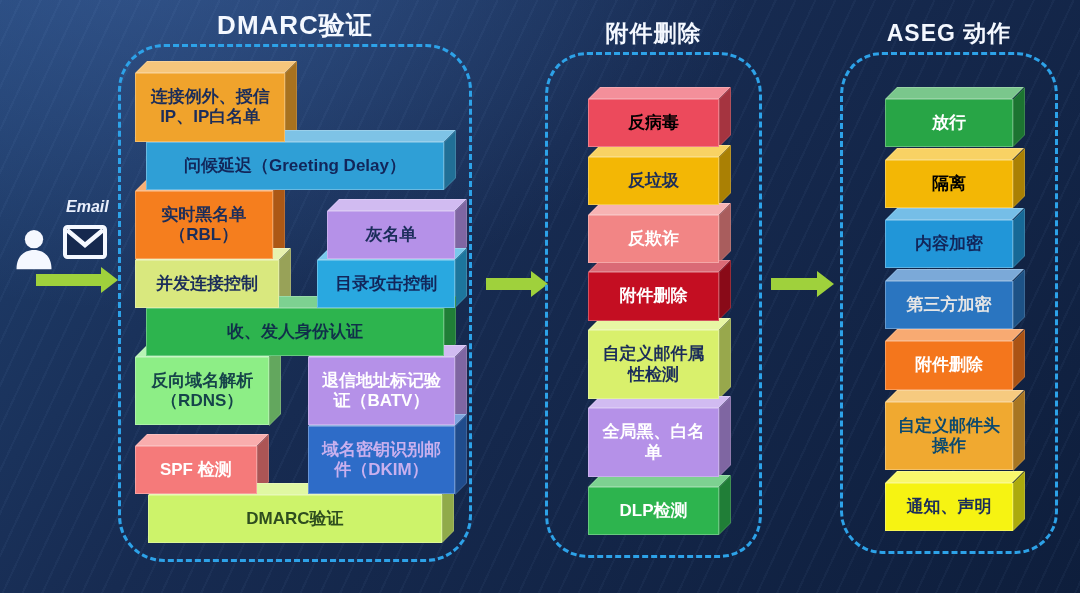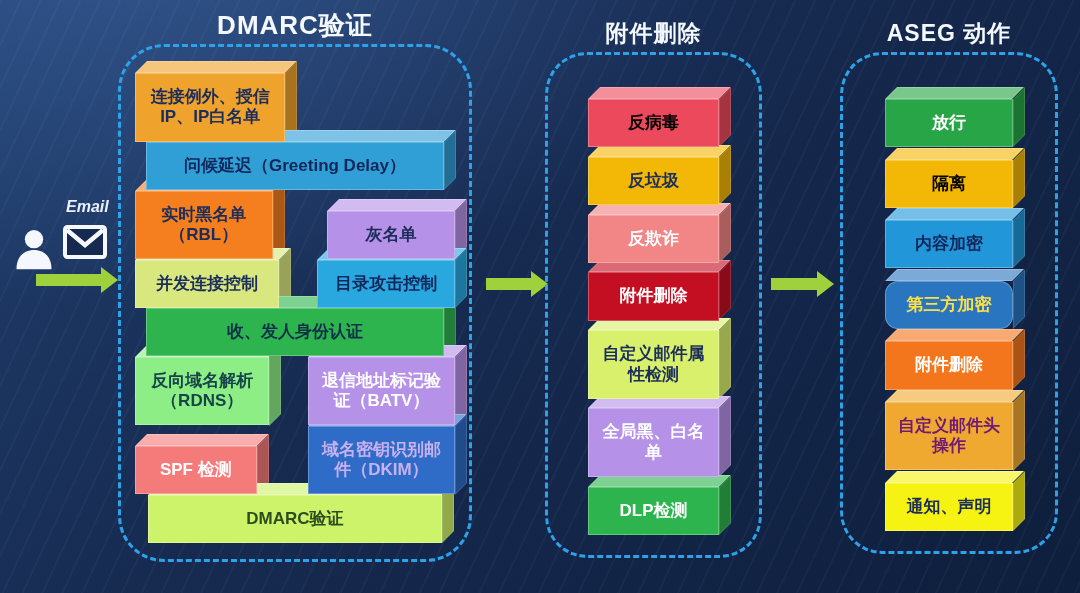--- a/index.html
+++ b/index.html
@@ -249,35 +249,35 @@
           <div class="box3d" style="width: 60%; --c: #2196d8; --t: rgb(117,190,231); --s: rgb(23,105,151);">
             <div class="topf"></div>
             <div class="sidef"></div>
             <div class="face" style="min-height: 38px; color: rgb(18, 38, 90);">内容加密</div>
           </div>
         </div>
         <div class="row center">
           <div class="box3d" style="width: 60%; --c: #2a75c0; --t: rgb(123,169,216); --s: rgb(29,82,134);">
             <div class="topf"></div>
             <div class="sidef"></div>
-            <div class="face" style="min-height: 38px; color: #fde047; border-radius: 13px;">第三方加密</div>
+            <div class="face" style="min-height: 38px; color: #e5e5e5;">第三方加密</div>
           </div>
         </div>
         <div class="row center">
           <div class="box3d" style="width: 60%; --c: #f4761c; --t: rgb(248,170,114); --s: rgb(171,83,20);">
             <div class="topf"></div>
             <div class="sidef"></div>
             <div class="face" style="min-height: 36px; color: rgb(255, 255, 255);">附件删除</div>
           </div>
         </div>
         <div class="row center">
           <div class="box3d" style="width: 60%; --c: #f0a930; --t: rgb(246,202,127); --s: rgb(168,118,34);">
             <div class="topf"></div>
             <div class="sidef"></div>
-            <div class="face" style="min-height: 48px; color: #701a75;">自定义邮件头操作</div>
+            <div class="face" style="min-height: 48px; color: #0c4a6e;">自定义邮件头操作</div>
           </div>
         </div>
         <div class="row center">
           <div class="box3d" style="width: 60%; --c: #f6f312; --t: rgb(249,248,108); --s: rgb(172,170,13);">
             <div class="topf"></div>
             <div class="sidef"></div>
             <div class="face" style="min-height: 42px; color: rgb(27, 45, 90);">通知、声明</div>
           </div>
         </div>
       </div>

